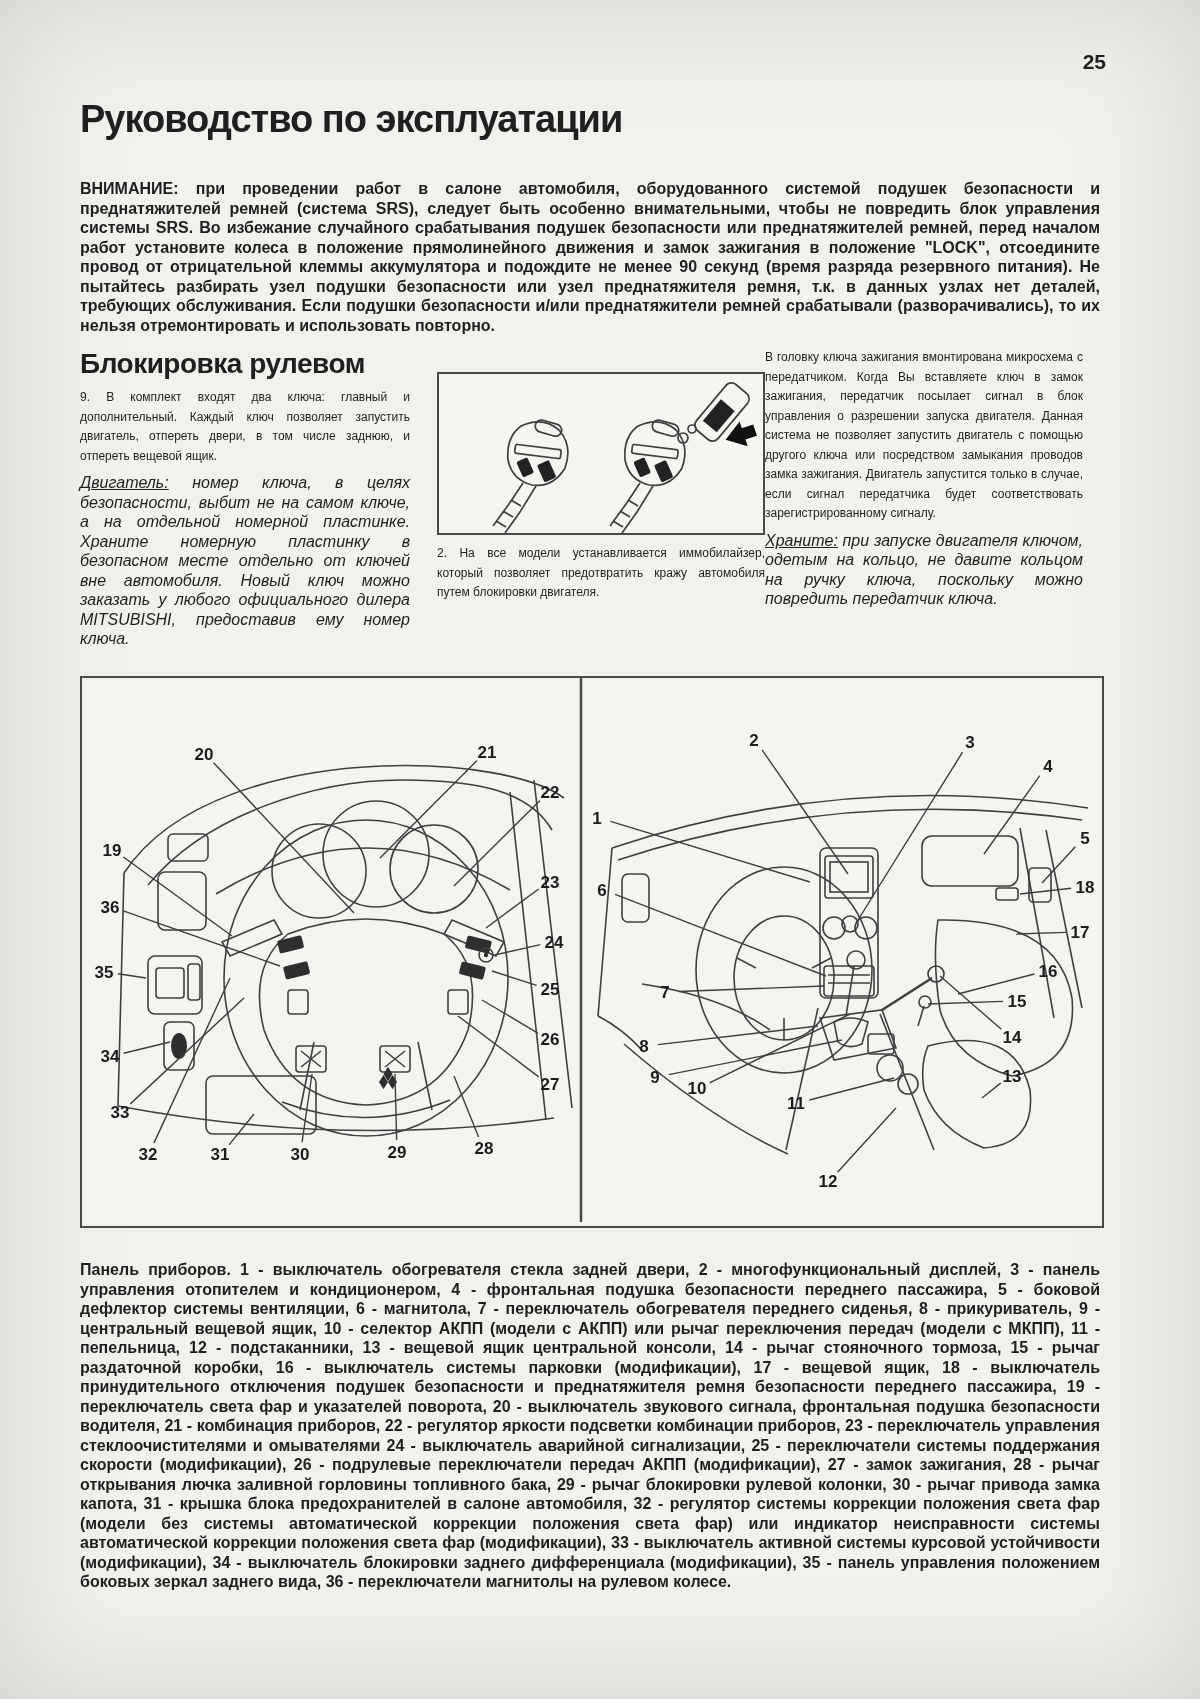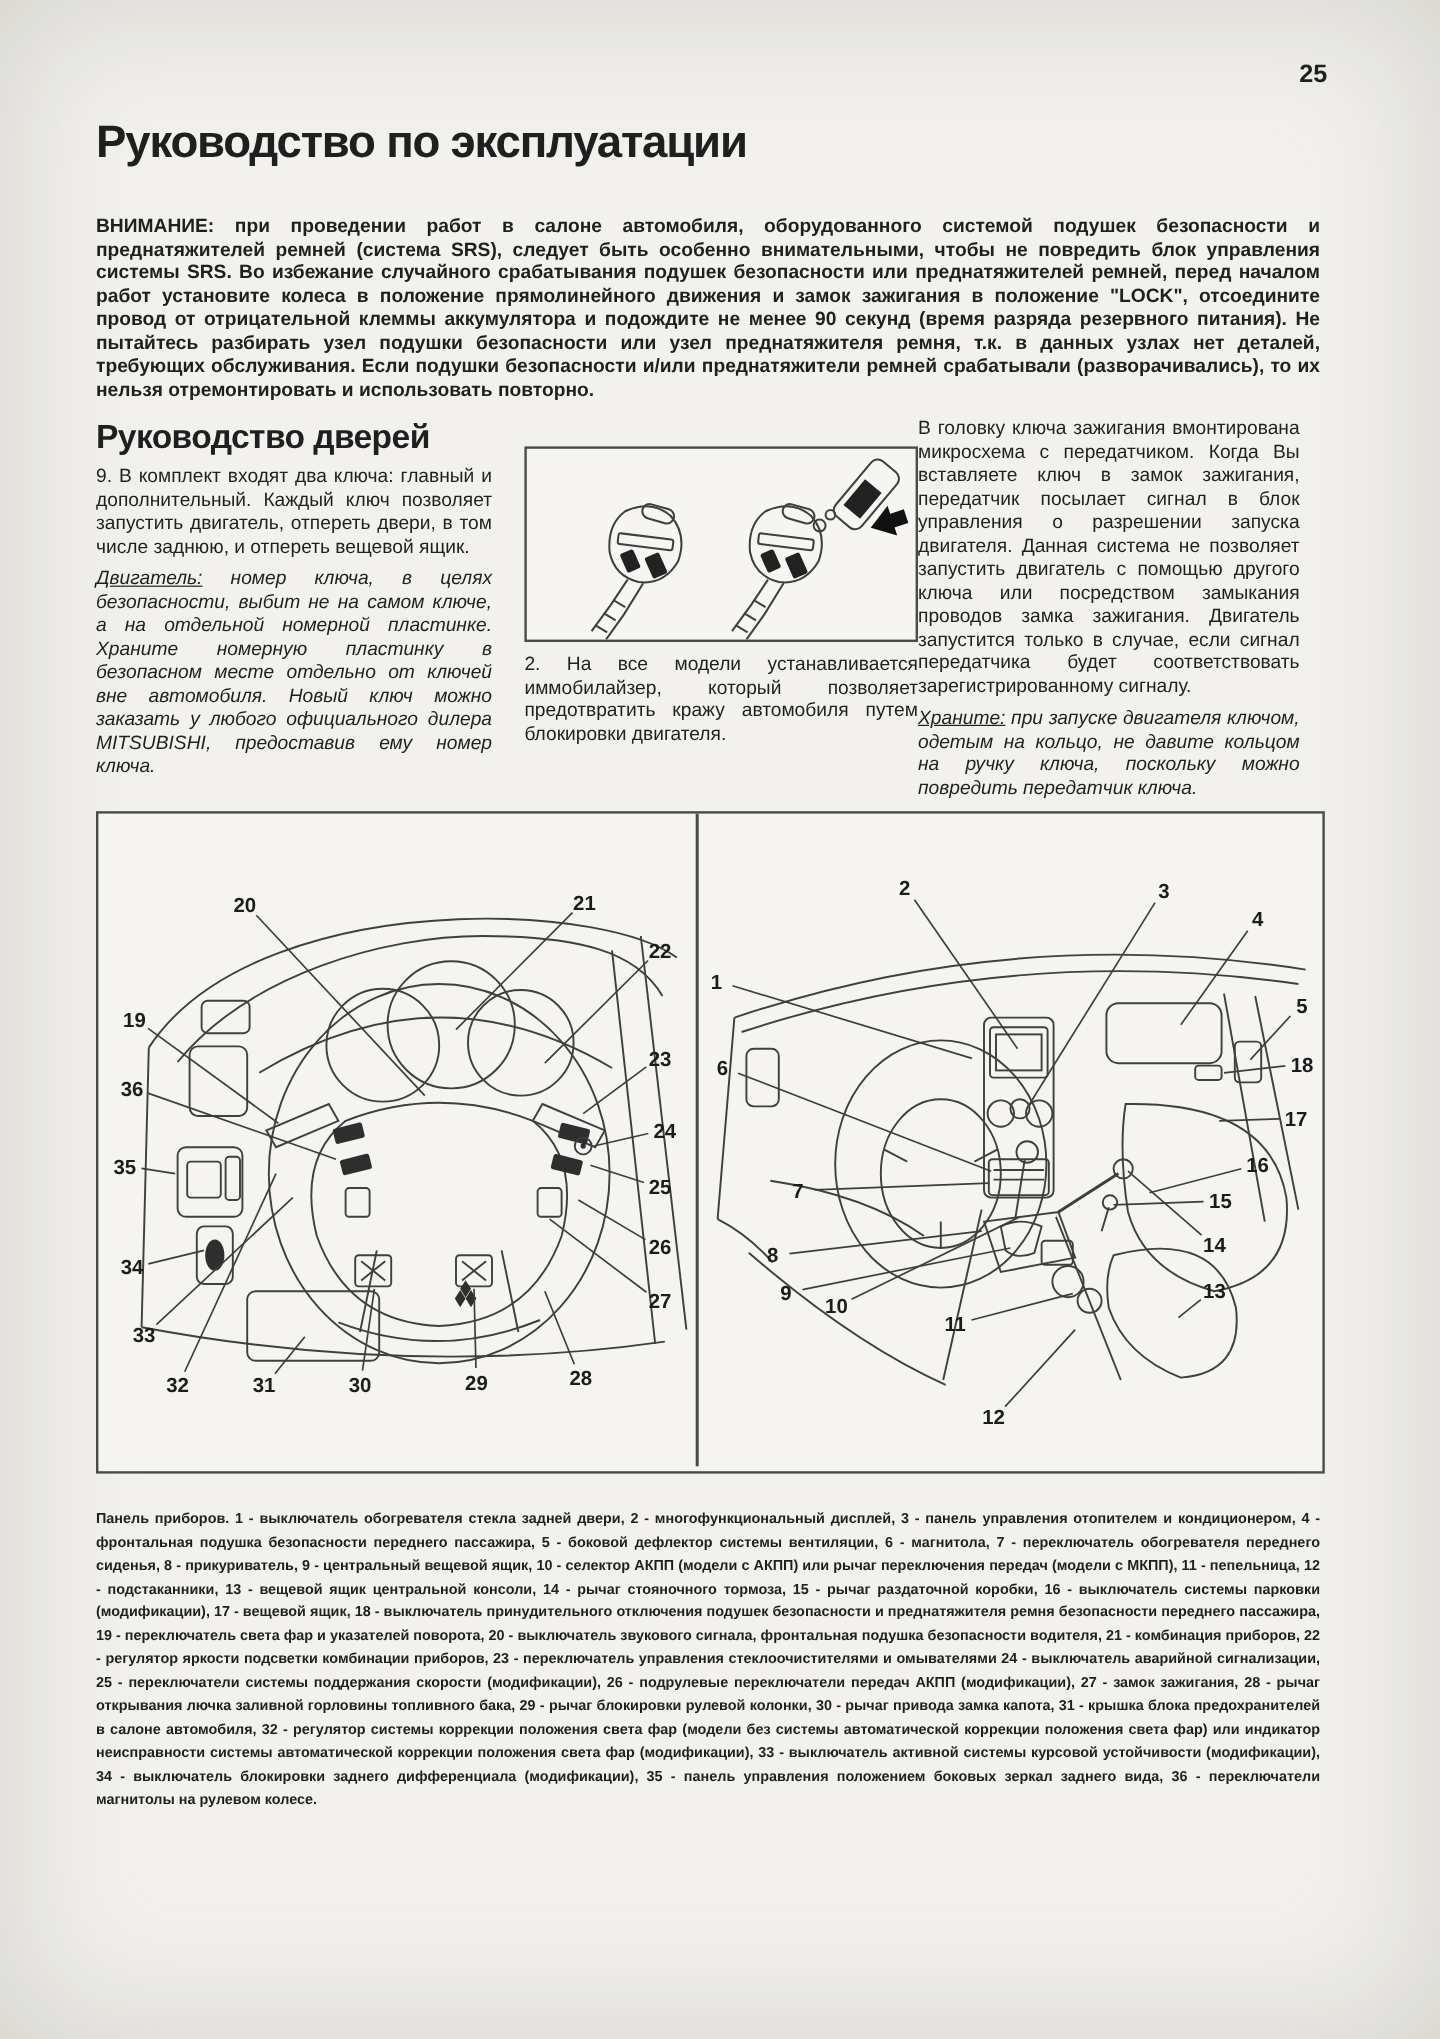--- a/index.html
+++ b/index.html
@@ -13,45 +13,45 @@
     box-shadow:inset 0 0 120px rgba(120,115,105,.25);}
   #pagenum{position:absolute;top:50px;right:94px;font-size:21px;font-weight:bold;}
   #title{position:absolute;top:98px;left:80px;font-size:38px;font-weight:bold;letter-spacing:-1px;}
   #warning{position:absolute;top:163px;left:80px;width:1020px;
     font-size:16px;line-height:19.5px;font-weight:bold;text-align:justify;}
   #cols{position:absolute;top:348px;left:80px;width:1020px;display:flex;}
   .col1{width:330px;margin-right:27px;}
   .col2{width:328px;}
   .col3{width:318px;}
   .col1 h2{margin:0 0 8px 0;font-size:28px;font-weight:bold;letter-spacing:-0.5px;}
-  .bodytext{font-size:16px;line-height:19.5px;text-align:justify;margin:0;}
+  .bodytext{font-size:12px;line-height:19.5px;text-align:justify;margin:0;}
   .note{font-size:16px;line-height:19.5px;text-align:justify;margin:7px 0 0 0;font-style:italic;}
   .note .nlabel{text-decoration:underline;}
   .keysbox{margin-top:24px;border:2px solid #4a4a4a;background:#f6f5f2;height:159px;}
   .midcap{margin-top:9px;}
   #diagrambox{position:absolute;top:676px;left:80px;width:1020px;height:548px;
     border:2px solid #4a4a4a;background:#f5f4f1;}
   #caption{position:absolute;top:1244px;left:80px;width:1020px;
-    font-size:12px;line-height:19.5px;font-weight:bold;text-align:justify;}
+    font-size:16px;line-height:19.5px;font-weight:bold;text-align:justify;}
   svg{display:block;}
   svg text.callout{font-family:"Liberation Sans",sans-serif;font-size:17px;font-weight:bold;fill:#1c1c1c;}
 </style>
 </head>
 <body>
 
 <div class="vignette"></div>
 
 <div id="pagenum">25</div>
 <div id="title">Руководство по эксплуатации</div>
 
 <p id="warning">ВНИМАНИЕ: при проведении работ в салоне автомобиля, оборудованного системой подушек безопасности и преднатяжителей ремней (система SRS), следует быть особенно внимательными, чтобы не повредить блок управления системы SRS. Во избежание случайного срабатывания подушек безопасности или преднатяжителей ремней, перед началом работ установите колеса в положение прямолинейного движения и замок зажигания в положение "LOCK", отсоедините провод от отрицательной клеммы аккумулятора и подождите не менее 90 секунд (время разряда резервного питания). Не пытайтесь разбирать узел подушки безопасности или узел преднатяжителя ремня, т.к. в данных узлах нет деталей, требующих обслуживания. Если подушки безопасности и/или преднатяжители ремней срабатывали (разворачивались), то их нельзя отремонтировать и использовать повторно.</p>
 
 <div id="cols">
   <div class="col1">
-    <h2>Руководство дверей</h2>
+    <h2>Блокировка рулевом</h2>
     <p class="bodytext">9. В комплект входят два ключа: главный и дополнительный. Каждый ключ позволяет запустить двигатель, отпереть двери, в том числе заднюю, и отпереть вещевой ящик.</p>
     <p class="note"><span class="nlabel">Двигатель:</span><span> номер ключа, в целях безопасности, выбит не на самом ключе, а на отдельной номерной пластинке. Храните номерную пластинку в безопасном месте отдельно от ключей вне автомобиля. Новый ключ можно заказать у любого официального дилера MITSUBISHI, предоставив ему номер ключа.</span></p>
   </div>
 
   <div class="col2">
     <div class="keysbox">
       <svg width="324" height="159" viewBox="0 0 324 159">
         <defs>
           <g id="keyShape" stroke="#3f3f3f" fill="none" stroke-width="1.7">
             <path d="M 82,52 Q 104,42 120,56 Q 134,72 126,94 Q 114,114 93,111 Q 73,106 69,86 Q 67,63 82,52 Z"></path>

